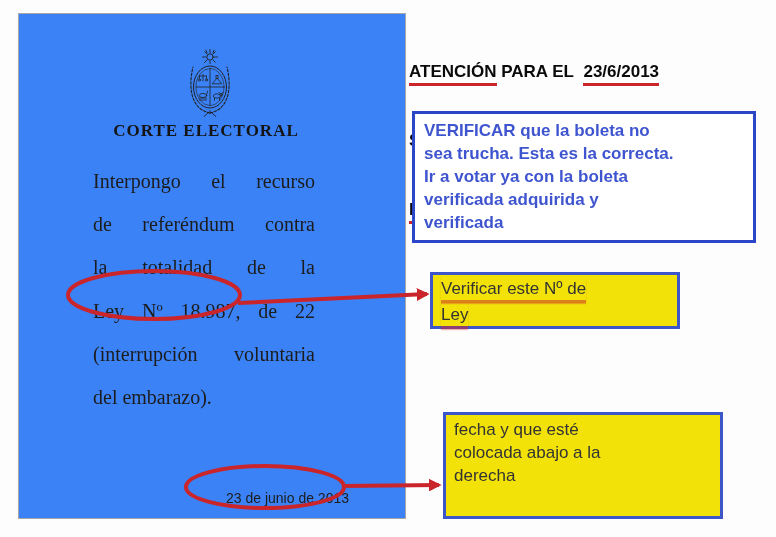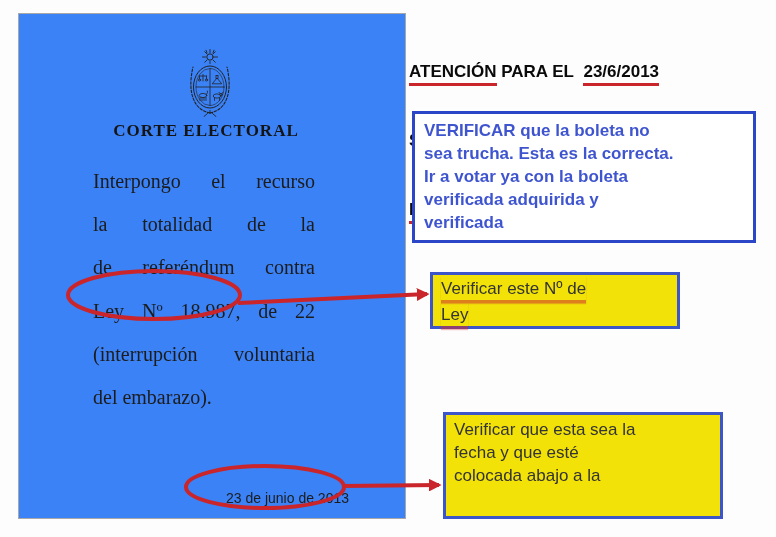--- a/index.html
+++ b/index.html
@@ -110,22 +110,22 @@
         </g>
 
         <path d="M30 63.5 v3 M27.5 66.5 l-3.5 3 M32.5 66.5 l3.5 3" stroke-width="0.9"></path>
       </g>
     </svg>
 
     <div class="doc-title">CORTE ELECTORAL</div>
 
     <div class="doc-body">
       <div class="jline">Interpongo el recurso</div>
+      <div class="jline">de referéndum contra</div>
       <div class="jline">la totalidad de la</div>
-      <div class="jline">de referéndum contra</div>
       <div class="jline">Ley Nº 18.987, de 22</div>
       <div class="jline">(interrupción voluntaria</div>
       <div class="lline">del embarazo).</div>
     </div>
 
     <div class="doc-date">23 de junio de 2013</div>
   </div>
 
   <div class="heading">
     <div><span class="red-underline">ATENCIÓN</span><span>&nbsp;PARA EL&nbsp;&nbsp;</span><span class="red-underline">23/6/2013</span></div>
@@ -140,23 +140,23 @@
     <div>verificada adquirida y</div>
     <div>verificada</div>
   </div>
 
   <div class="note-box law-note">
     <div><span class="nline">Verificar este Nº de</span></div>
     <div><span class="nline">Ley</span></div>
   </div>
 
   <div class="note-box date-note">
-    <div>Verificar que esta sea la</div>
     <div>fecha y que esté</div>
     <div>colocada abajo a la</div>
+    <div>derecha</div>
   </div>
 
   <svg class="overlay" viewBox="0 0 776 537">
     <defs>
       <marker id="arrow" viewBox="0 0 10 10" refX="8" refY="5" markerWidth="3.2" markerHeight="3.2" orient="auto-start-reverse">
         <path d="M0 0 L10 5 L0 10 z" fill="#c9252b"></path>
       </marker>
     </defs>
     <ellipse cx="154" cy="295" rx="86" ry="24" fill="none" stroke="#c9252b" stroke-width="4"></ellipse>
     <ellipse cx="265" cy="487" rx="79" ry="21" fill="none" stroke="#c9252b" stroke-width="4"></ellipse>

